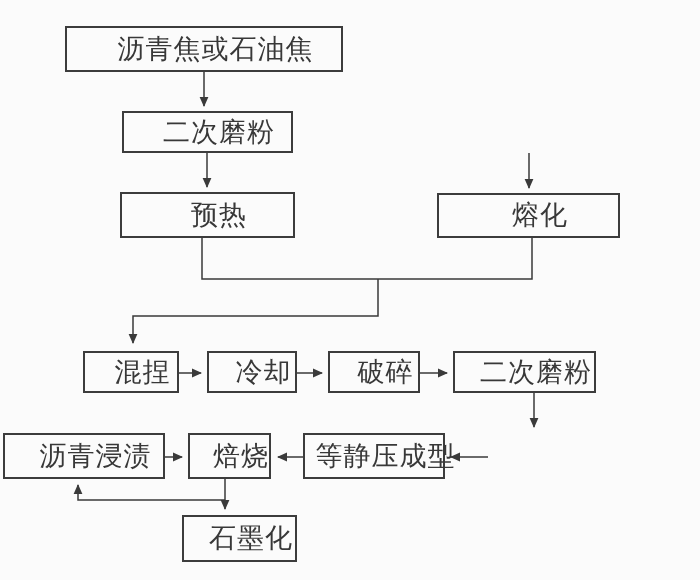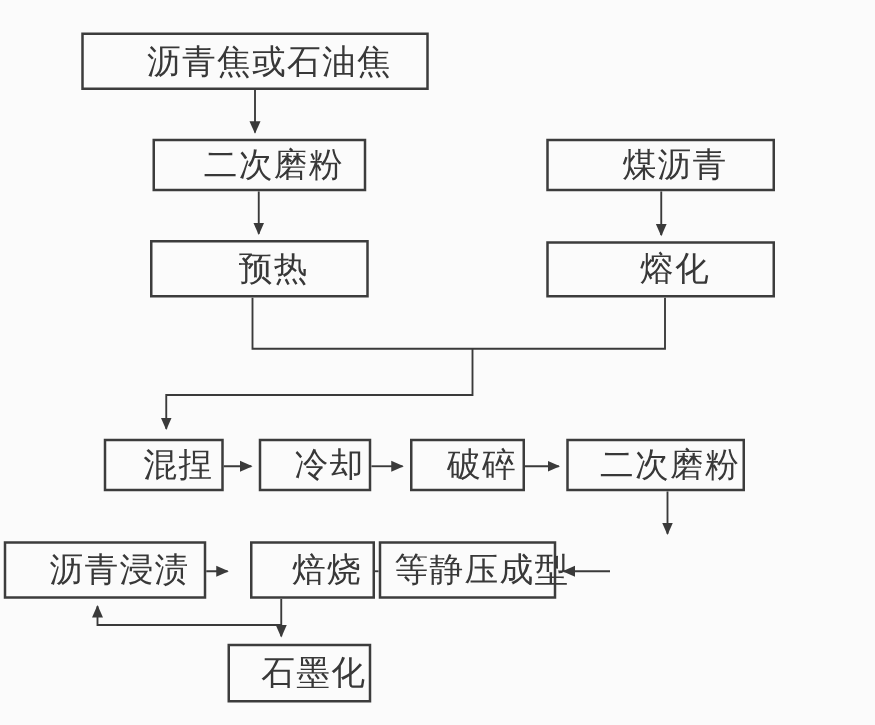--- a/index.html
+++ b/index.html
@@ -74,34 +74,33 @@
     <path d="M225,479 L225,509" marker-end="url(#arrow)"></path>
     <path d="M225,500 L78,500 L78,485" marker-end="url(#arrow)"></path>
   </svg>
 
   <div class="node" style="left:65px;  top:26px;  width:278px; height:46px">沥青焦或石油焦</div>
 
   <div class="node" style="left:122px; top:111px; width:171px; height:42px">二次磨粉</div>
 
   <div class="node" style="left:120px; top:192px; width:175px; height:46px">预热</div>
 
-  <div class="node" style="left:437px; top:111px; width:183px; height:42px">煤沥青</div>
 
   <div class="node" style="left:437px; top:193px; width:183px; height:45px">熔化</div>
 
   <div class="node" style="left:83px;  top:351px; width:96px;  height:42px">混捏</div>
 
   <div class="node" style="left:328px; top:351px; width:92px;  height:42px">破碎</div>
 
   <div class="node" style="left:207px; top:351px; width:90px;  height:42px">冷却</div>
 
   <div class="node" style="left:453px; top:351px; width:143px; height:42px">二次磨粉</div>
 
 
   <div class="node" style="left:303px; top:433px; width:142px; height:46px">等静压成型</div>
 
-  <div class="node" style="left:200px; top:433px; width:100px;  height:46px">焙烧</div>
+  <div class="node" style="left:188px; top:433px; width:83px;  height:46px">焙烧</div>
 
   <div class="node" style="left:3px;   top:433px; width:162px; height:46px">沥青浸渍</div>
 
   <div class="node" style="left:182px; top:515px; width:115px; height:47px">石墨化</div>
 
 </div>
 
 </body></html>

